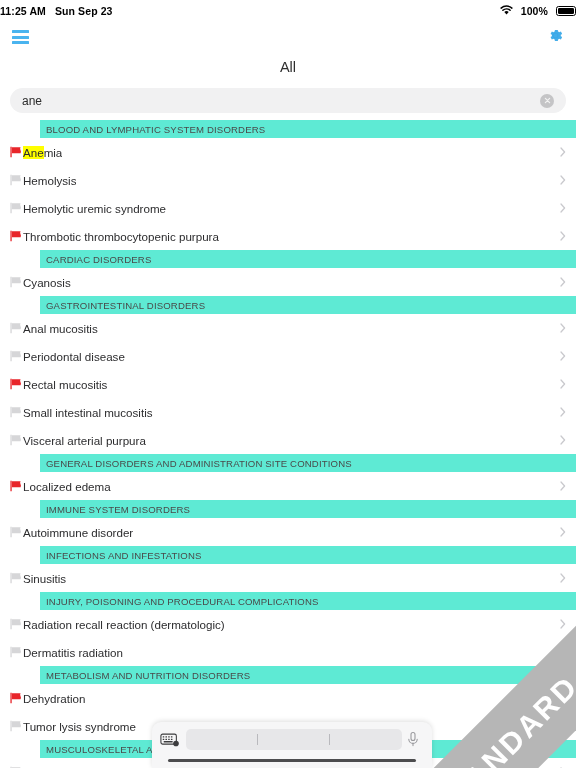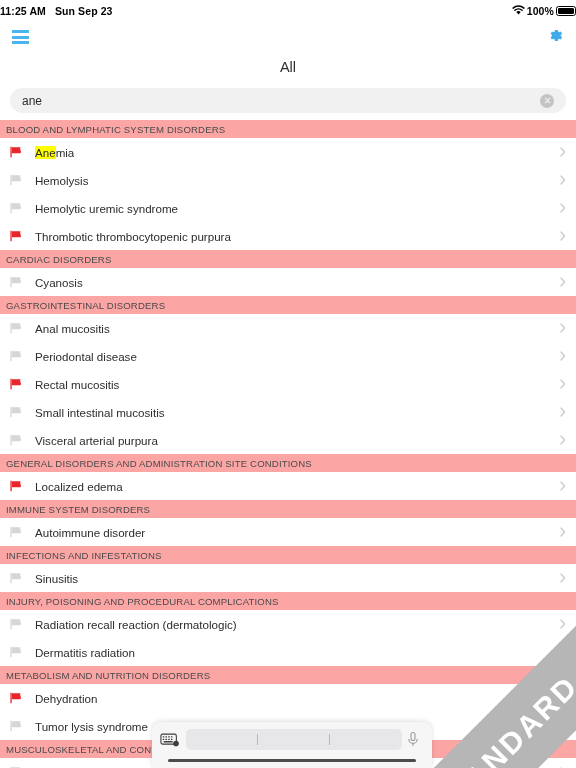--- a/index.html
+++ b/index.html
@@ -13,21 +13,21 @@
 
   
   .statusbar {
     height: 22px; width: 100%;
     display: flex; align-items: center;
     padding: 0 0;
     font-size: 10.5px; color: #000; font-weight: 600;
     letter-spacing: 0.1px;
   }
   .sb-left { display:flex; align-items:center; gap:9px; }
-  .sb-right { margin-left:auto; display:flex; align-items:center; gap:2px; }
+  .sb-right { margin-left:auto; display:flex; align-items:center; gap:8px; }
   .sb-time { font-weight:700; }
   .sb-date { font-weight:600; }
   .sb-pct { font-weight:600; font-size:10.5px; }
   .wifi-ico { display:block; }
   .batt {
     width: 20px; height: 10px; border: 1.2px solid #000; border-radius: 2.6px;
     position: relative; display:flex; align-items:center; padding:1px;
   }
   .batt::after {
     content:""; position:absolute; right:-3px; top:3px;
@@ -67,34 +67,34 @@
   .clear-btn {
     width:14px; height:14px; border-radius:50%; background:#c4c4c6;
     display:flex; align-items:center; justify-content:center;
     cursor:pointer; flex:none;
   }
   .clear-btn svg { display:block; }
 
   
   .list { width:100%; }
   .sec-header {
-    height: 18px; background:#fca5a5;
+    height: 18px; background:#5eead4;
     display:flex; align-items:center;
     padding-left: 6px;
     font-size: 9.6px; color:#4a4a4a; letter-spacing:0.15px;
-    text-transform: uppercase; white-space:nowrap; overflow:hidden;
+    text-transform: uppercase; white-space:nowrap; overflow:hidden;margin-left:40px;
   }
   .row {
     height: 28px; display:flex; align-items:center;
     padding-left: 9px; padding-right: 10px;
     position:relative; background:#fff;
   }
   .row-label {
     font-size: 11.6px; color:#2c2c2e;
-    margin-left: 12px; white-space:nowrap; overflow:hidden;
+    margin-left: 0; white-space:nowrap; overflow:hidden;
   }
   .row-label mark { background:#ffff00; color:#2c2c2e; padding:0; }
   .chev { margin-left:auto; flex:none; }
   .flag { width:14px; height:14px; flex:none; display:block; }
 
   
   .kbbar {
     position:absolute; left:152px; bottom:0; width:280px; height:46px;
     background:#f6f6f7; border-radius:9px 9px 0 0;
     box-shadow: 0 -1px 5px rgba(0,0,0,0.13);

